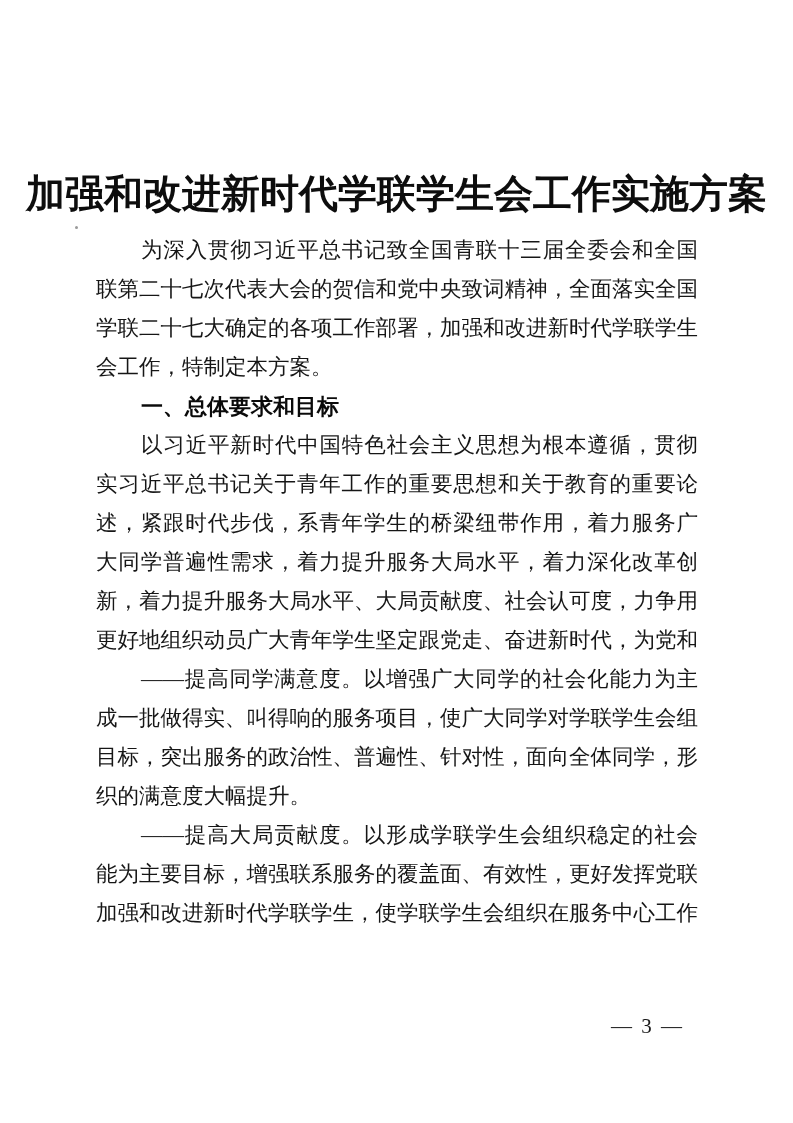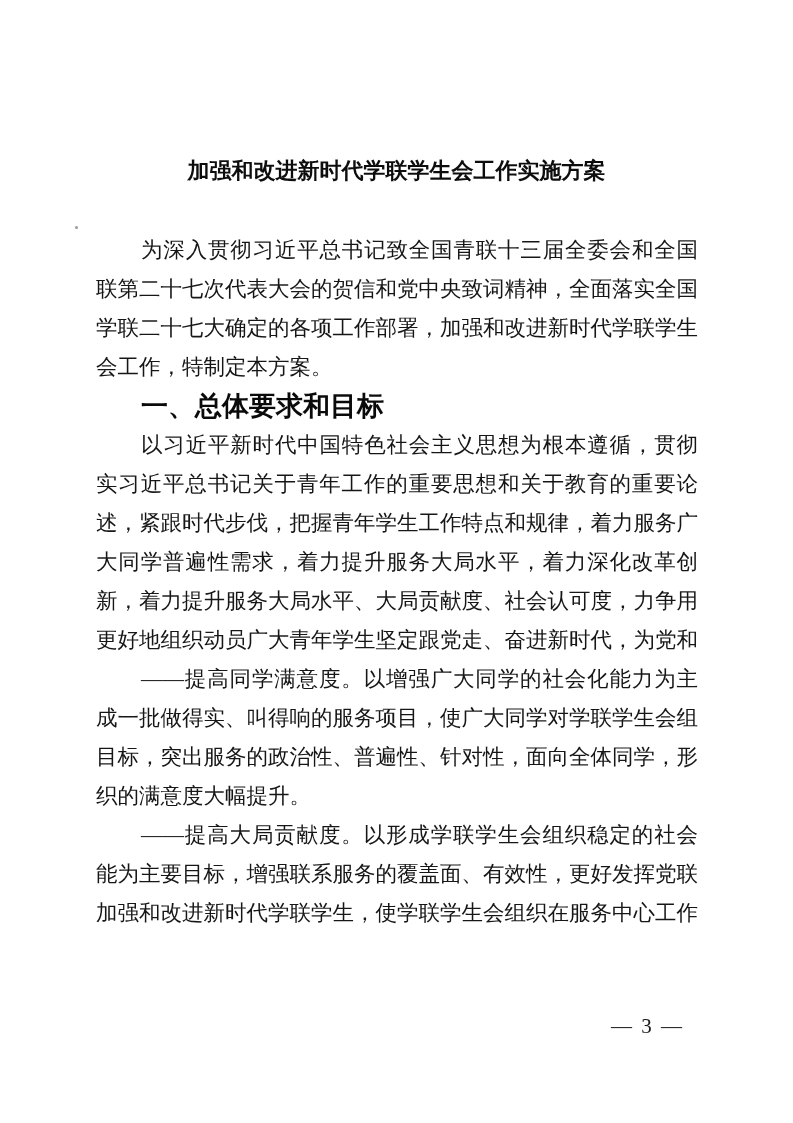--- a/index.html
+++ b/index.html
@@ -15,21 +15,21 @@
     overflow: hidden;
     font-family: "Liberation Serif", serif;
     color: #141414;
   }
   .doc-title {
     position: absolute;
     top: 141px;
     left: 0;
     width: 100%;
     text-align: center;
-    font-size: 22px;
+    font-size: 39px;
     font-weight: bold;
     letter-spacing: 0px;
     font-family: "Liberation Serif", serif;
     color: #0d0d0d;
     white-space: nowrap;
   }
   .doc-body {
     position: absolute;
     top: 231px;
     left: 96px;
@@ -49,21 +49,21 @@
     text-align: justify;
     text-align-last: justify;
     text-justify: inter-character;
   }
   .line.indent {
     padding-left: 45px;
   }
   .line.heading {
     font-family: "Liberation Sans", sans-serif;
     font-weight: bold;
-    font-size: 27px;
+    font-size: 22px;
     color: #0a0a0a;
   }
   .page-number {
     position: absolute;
     top: 1014px;
     right: 109px;
     font-size: 21px;
     letter-spacing: 2px;
     font-family: "Liberation Serif", serif;
     color: #1a1a1a;
@@ -86,21 +86,21 @@
   <div class="scan-dot"></div>
   <h1 class="doc-title">加强和改进新时代学联学生会工作实施方案</h1>
   <div class="doc-body">
       <div class="line indent justify">为深入贯彻习近平总书记致全国青联十三届全委会和全国学</div>
       <div class="line justify">联第二十七次代表大会的贺信和党中央致词精神，全面落实全国</div>
       <div class="line justify">学联二十七大确定的各项工作部署，加强和改进新时代学联学生</div>
       <div class="line">会工作，特制定本方案。</div>
       <div class="line indent heading">一、总体要求和目标</div>
       <div class="line indent justify">以习近平新时代中国特色社会主义思想为根本遵循，贯彻落</div>
       <div class="line justify">实习近平总书记关于青年工作的重要思想和关于教育的重要论</div>
-      <div class="line justify">述，紧跟时代步伐，把握青年学生工作特点和规律，着力服务广</div>
+      <div class="line justify">述，紧跟时代步伐，系青年学生的桥梁纽带作用，着力服务广</div>
       <div class="line justify">大同学普遍性需求，着力提升服务大局水平，着力深化改革创</div>
       <div class="line justify">新，着力提升服务大局水平、大局贡献度、社会认可度，力争用三</div>
       <div class="line justify">更好地组织动员广大青年学生坚定跟党走、奋进新时代，为党和</div>
       <div class="line indent justify">——提高同学满意度。以增强广大同学的社会化能力为主要</div>
       <div class="line justify">成一批做得实、叫得响的服务项目，使广大同学对学联学生会组</div>
       <div class="line justify">目标，突出服务的政治性、普遍性、针对性，面向全体同学，形</div>
       <div class="line">织的满意度大幅提升。</div>
       <div class="line indent justify">——提高大局贡献度。以形成学联学生会组织稳定的社会功</div>
       <div class="line justify">能为主要目标，增强联系服务的覆盖面、有效性，更好发挥党联</div>
       <div class="line justify">加强和改进新时代学联学生，使学联学生会组织在服务中心工作</div>

